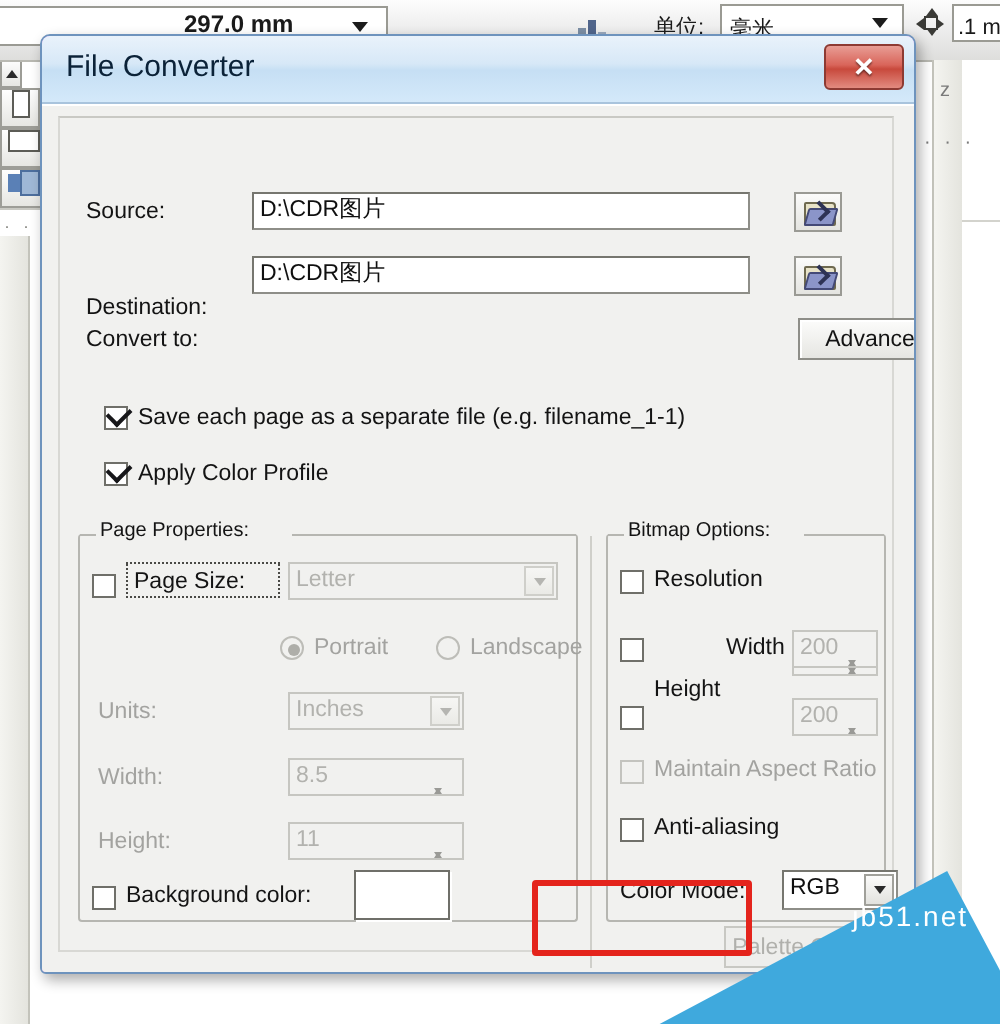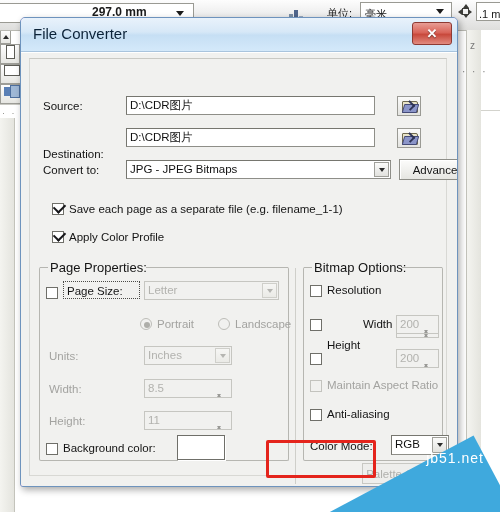--- a/index.html
+++ b/index.html
@@ -185,21 +185,21 @@
   .ar-dn { width:0;height:0;border-left:2.5px solid transparent;border-right:2.5px solid transparent;border-top:3px solid #9a9a96; }
 
   .groupbox {
     position:absolute; box-sizing:border-box;
     border:1px solid #b6b6b1; border-top:none; border-radius:2px;
   }
   .groupbox .gtop-l, .groupbox .gtop-r {
     position:absolute; top:0; height:1px; background:#b6b6b1;
   }
   .groupbox .gtitle {
-    position:absolute; top:-7px; font-size:13px; color:#141414;
+    position:absolute; top:-7px; font-size:10px; color:#141414;
     background:transparent; white-space:nowrap;
   }
 
   .focusbox {
     position:absolute; box-sizing:border-box; border:1px dotted #4a4a46;
   }
 
   .colorswatch {
     position:absolute; background:#ffffff; box-sizing:border-box;
     border:1px solid #6f6f69; box-shadow:1px 1px 0 #ffffff;
@@ -336,26 +336,20 @@
     <div class="txtbox" style="left:105px;top:75px;width:249px;height:19px;">D:\CDR图片</div>
     <div class="browse-btn" style="left:376px;top:75px;">
       <span class="folder-ic">
         <span class="back"></span>
           <span class="front"></span>
           <span class="arrow"></span>
       </span>
     </div>
 
     <div class="lbl" style="left:22px;top:111px;">Convert to:</div>
-    <div class="combo" style="left:105px;top:107px;width:265px;height:19px;">
-      <span>JPG - JPEG Bitmaps</span>
-      <span class="btn">
-          <span class="caret-sm"></span>
-        </span>
-    </div>
     <div class="btn3d" style="left:378px;top:106px;width:88px;height:21px;">Advanced...</div>
 
     <div class="chk" style="left:31px;top:150px;">
       <span class="tick"></span>
     </div>
     <div class="lbl" style="left:48px;top:150px;">Save each page as a separate file (e.g. filename_1-1)</div>
 
     <div class="chk" style="left:31px;top:178px;">
       <span class="tick"></span>
     </div>

